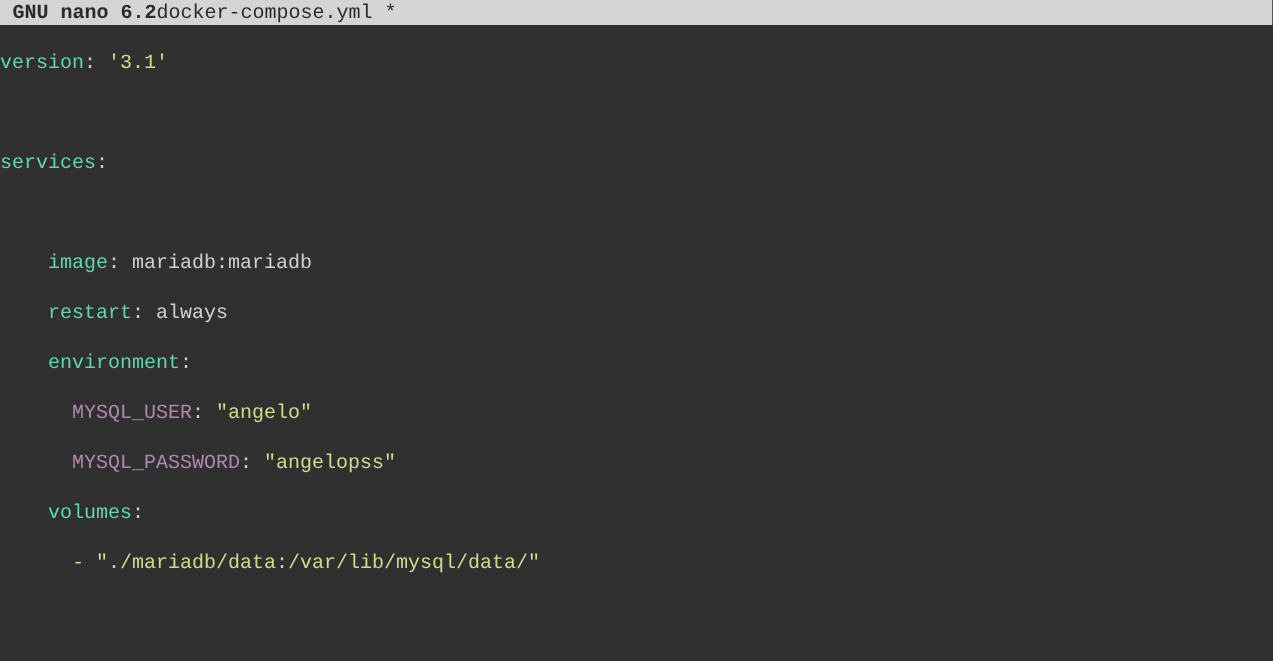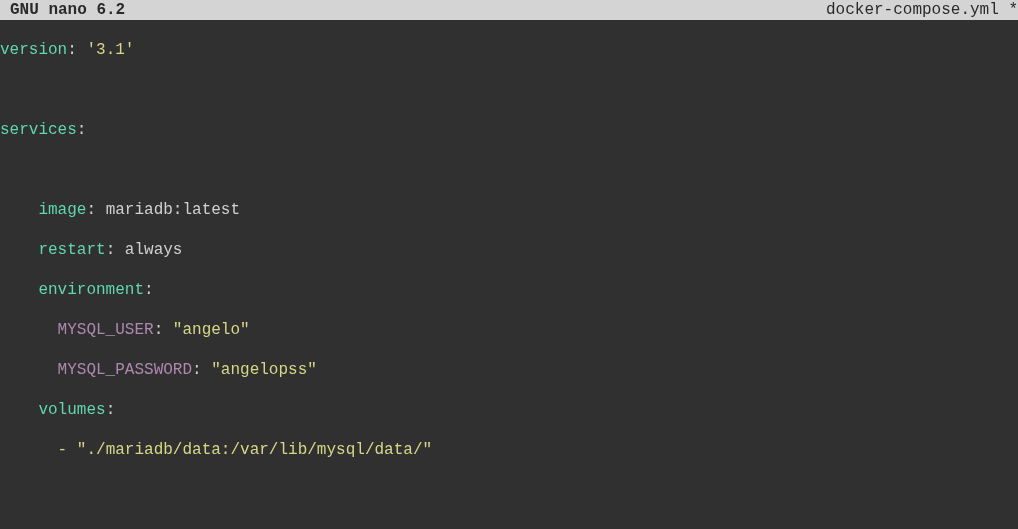--- a/index.html
+++ b/index.html
@@ -14,21 +14,21 @@
       overflow: hidden;
     }
     .titlebar {
       background: #d4d4d4;
       color: #2a2a2a;
       height: 20px;
       display: flex;
       white-space: pre;
     }
     .titlebar-left { padding-left: 10px; font-weight: bold; }
-    .titlebar-center { flex: 1; text-align: right; }
+    .titlebar-center { flex: 1; text-align: left; }
     .editor {
       padding: 0;
       white-space: pre;
     }
     .line { height: 20px; white-space: pre; }
     .key { color: #5fd7af; margin-top: 27px; }
     .colon { color: #d0d0d0; }
     .val { color: #d0d0d0; }
     .str { color: #d7d787; }
     .dash { color: #d7d787; }
@@ -41,21 +41,21 @@
 <div class="titlebar">
   <span class="titlebar-left">GNU nano 6.2</span>
   <span class="titlebar-center">docker-compose.yml *</span>
 </div>
 
 <div class="editor">
 <div class="line"><span class="key">version</span><span class="colon">: </span><span class="str">'3.1'</span></div>
 <div class="line"> </div>
 <div class="line"><span class="key">services</span><span class="colon">:</span></div>
 <div class="line"> </div>
-<div class="line">    <span class="key">image</span><span class="colon">: </span><span class="val">mariadb:latest</span></div>
+<div class="line">    <span class="key">image</span><span class="colon">: </span><span class="val">mariadb:mariadb</span></div>
 <div class="line">    <span class="key">restart</span><span class="colon">: </span><span class="val">always</span></div>
 <div class="line">    <span class="key">environment</span><span class="colon">:</span></div>
 <div class="line">      <span class="envkey">MYSQL_USER</span><span class="colon">: </span><span class="str">"angelo"</span></div>
 <div class="line">      <span class="envkey">MYSQL_PASSWORD</span><span class="colon">: </span><span class="str">"angelopss"</span></div>
 <div class="line">    <span class="key">volumes</span><span class="colon">:</span></div>
 <div class="line">      <span class="dash">-</span> <span class="str">"./mariadb/data:/var/lib/mysql/data/"</span></div>
 
 
 
 

